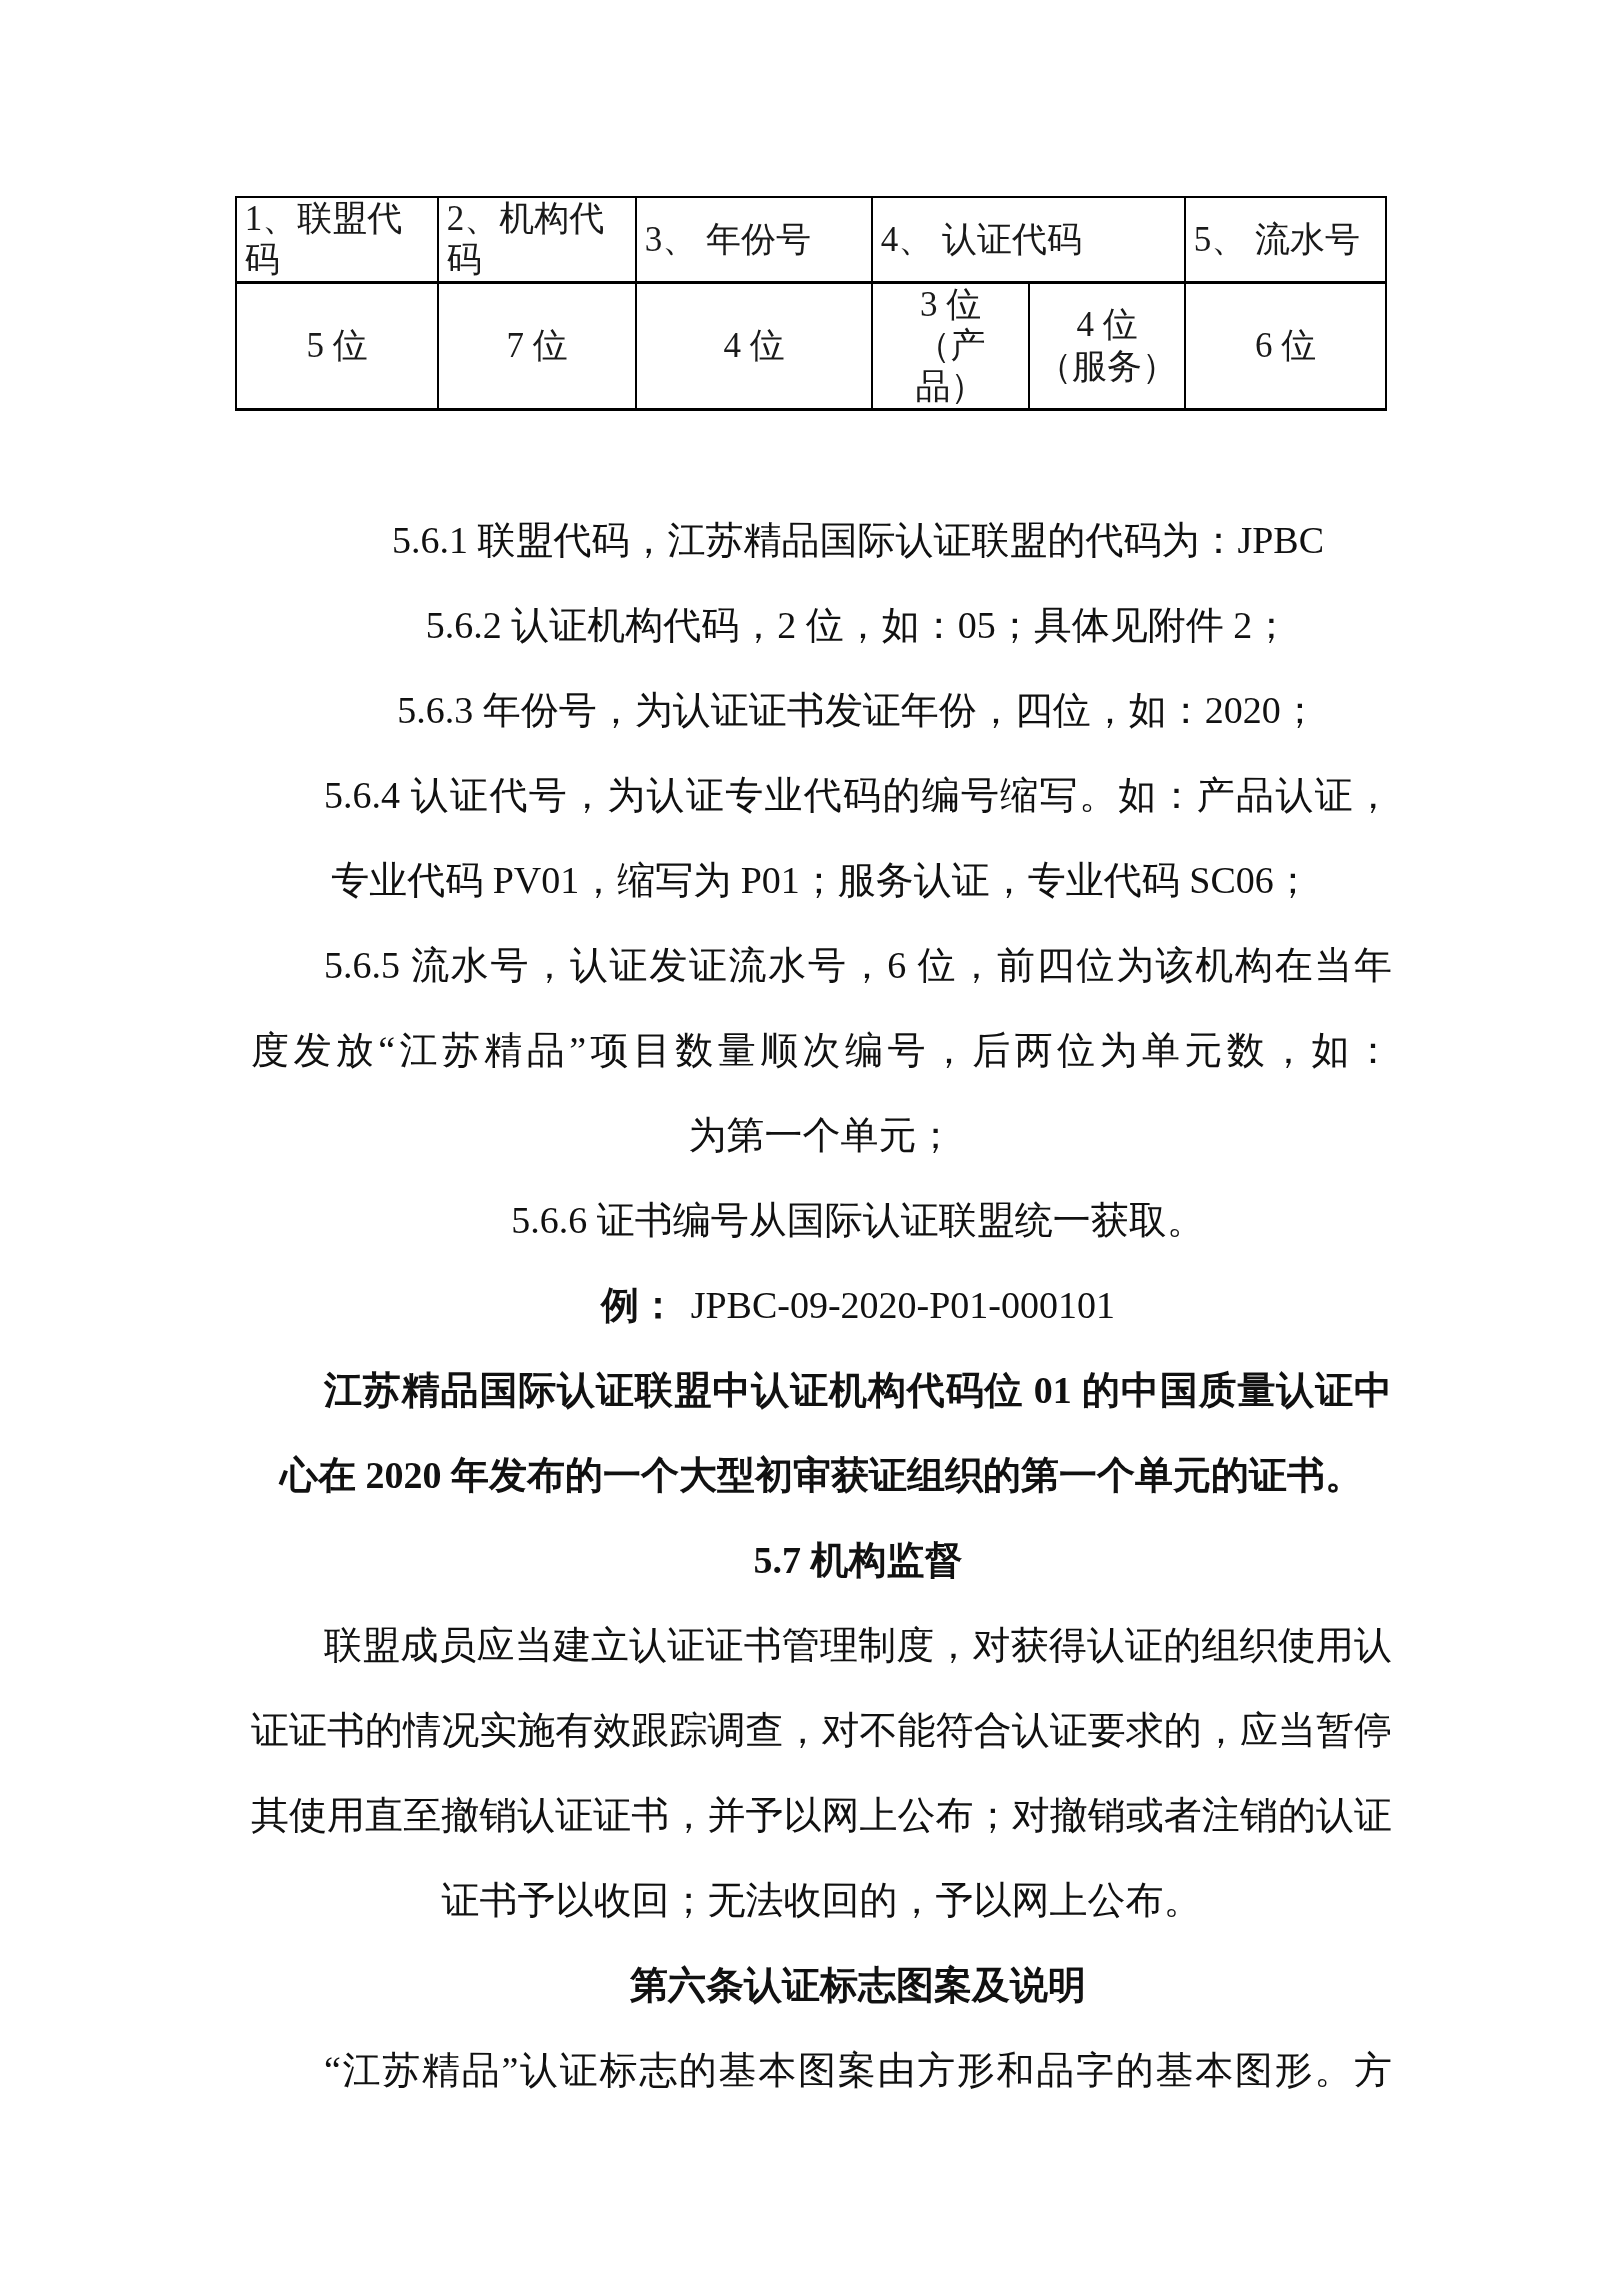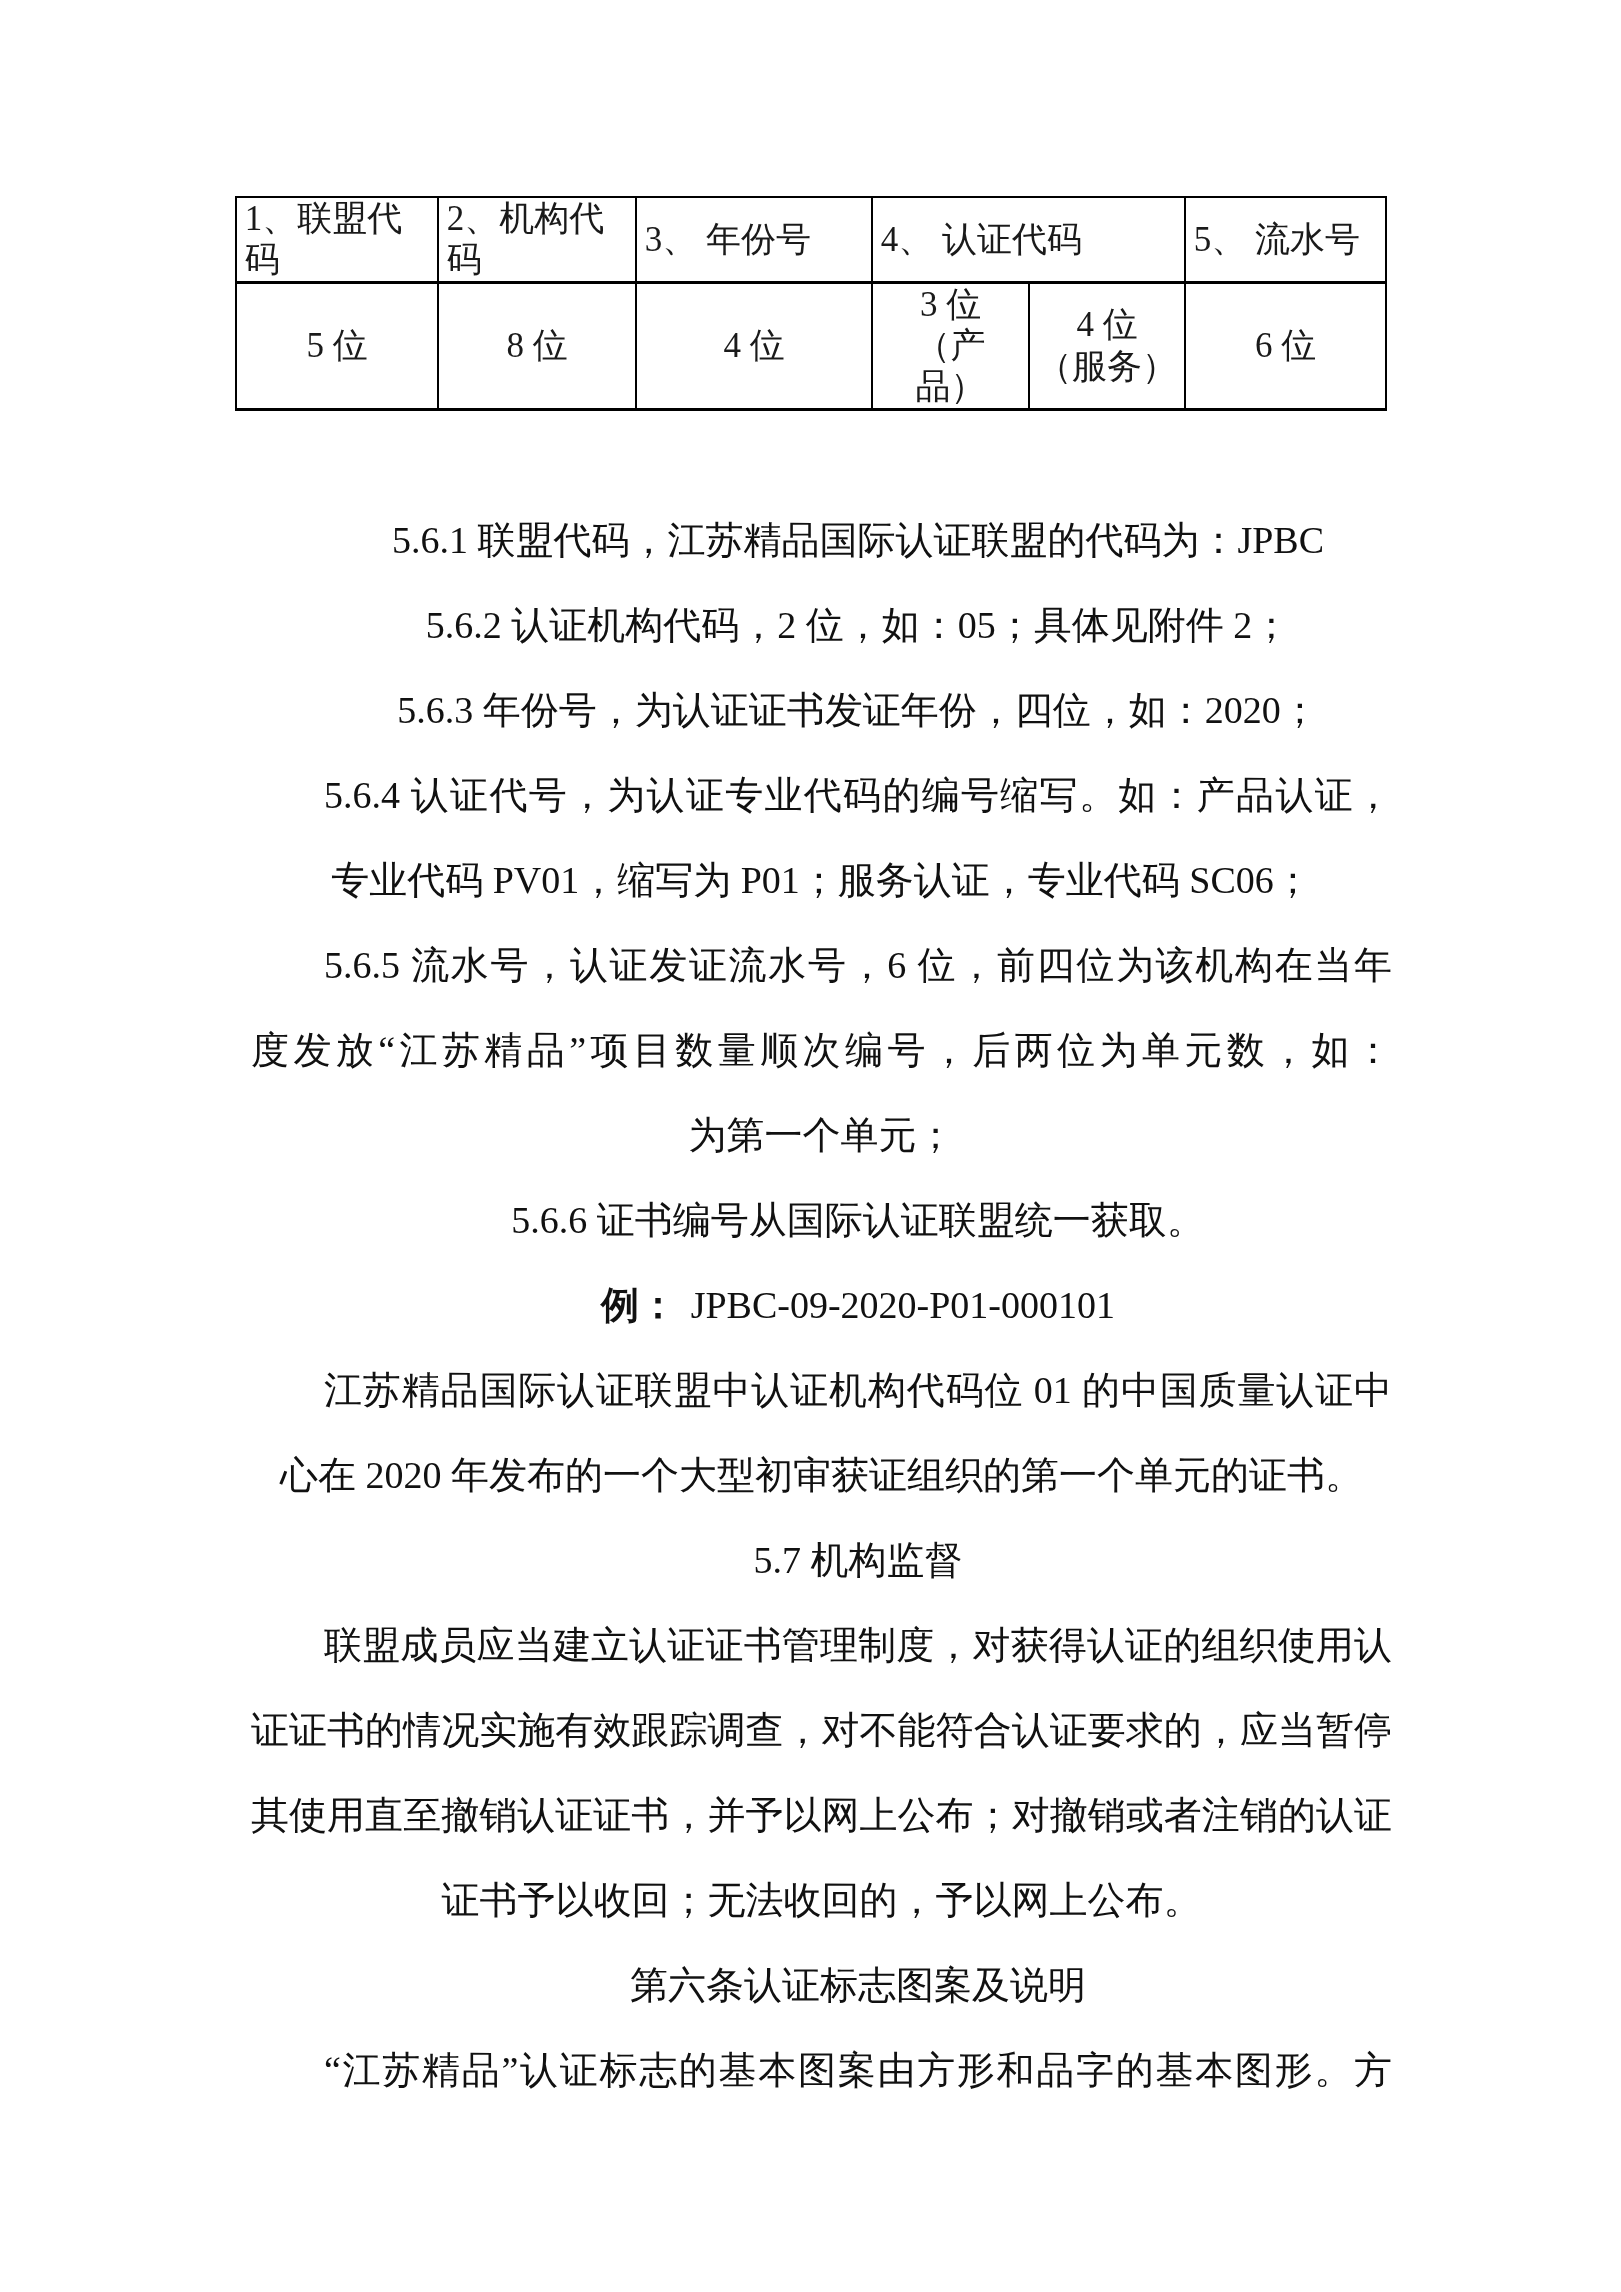--- a/index.html
+++ b/index.html
@@ -41,21 +41,21 @@
     white-space:nowrap;text-align:center;
   }
   .line.fill{
     white-space:normal;
     text-align:justify;
     text-align-last:justify;
     text-justify:inter-character;
     overflow:hidden;
   }
   .line.indent{padding-left:73px;}
-  .line.bold{font-weight:normal;}
+  .line.bold{font-weight:bold;}
   .bold-prefix{font-weight:bold;padding-right:13.7px;}
 </style>
 </head>
 <body>
 
 <div class="page">
 
   <table class="doc-table">
     <colgroup>
       <col style="width:202px">
@@ -68,21 +68,21 @@
     <tbody>
       <tr class="hdr">
         <td>1、联盟代码</td>
         <td>2、机构代码</td>
         <td>3、 年份号</td>
         <td colspan="2">4、 认证代码</td>
         <td>5、 流水号</td>
       </tr>
       <tr class="mid">
         <td>5 位</td>
-        <td>8 位</td>
+        <td>7 位</td>
         <td>4 位</td>
         <td>3 位
 （产
 品）</td>
         <td>4 位
 （服务）</td>
         <td>6 位</td>
       </tr>
     </tbody>
   </table>

